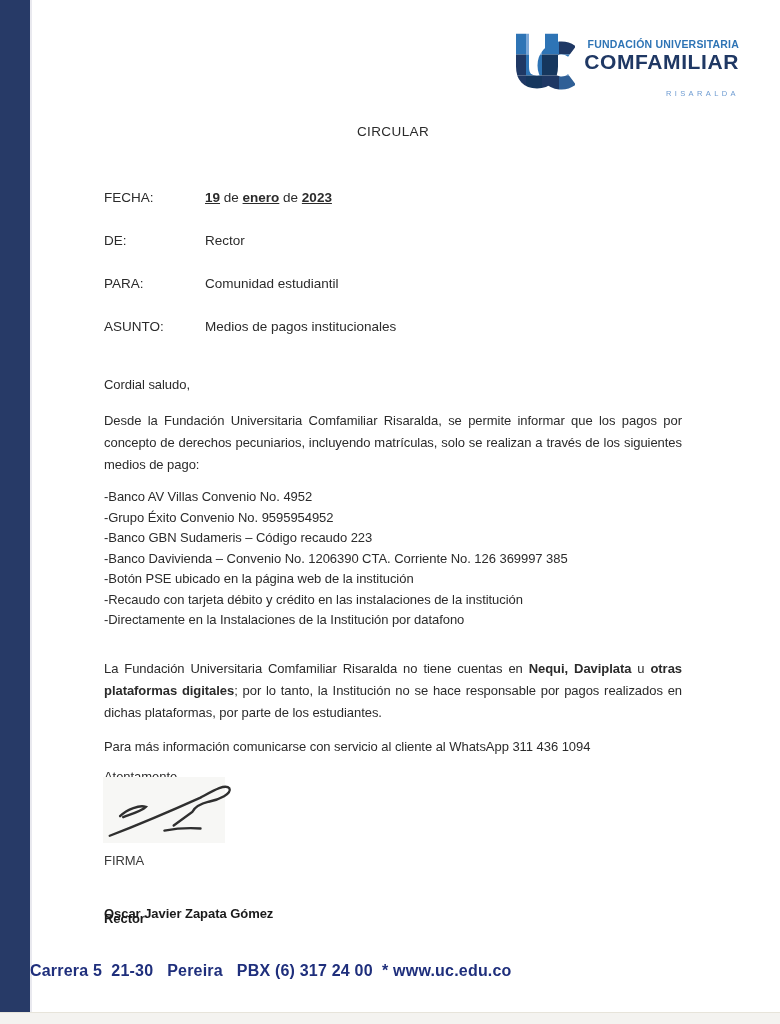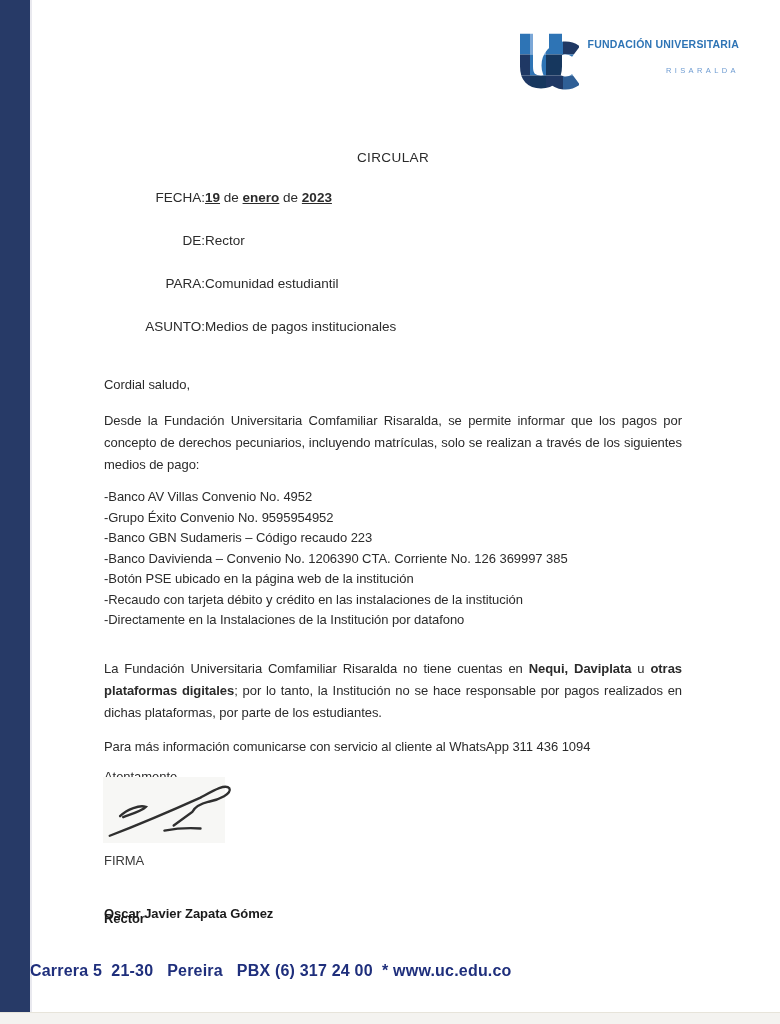--- a/index.html
+++ b/index.html
@@ -12,24 +12,24 @@
   .bottom-strip{position:absolute;left:0;top:1012px;width:780px;height:12px;background:#f4f3f0;border-top:1px solid #e7e4da;}
 
   
   .logo{position:absolute;top:31px;right:41px;display:flex;align-items:flex-start;gap:9px;}
   .logo-text{padding-top:7px;text-align:right;}
   .logo-line1{font-size:10.5px;font-weight:bold;color:#2e74b5;letter-spacing:0.2px;white-space:nowrap;}
   .logo-line2{font-size:21px;font-weight:bold;color:#1f3864;letter-spacing:0.6px;line-height:1.05;margin-top:1px;white-space:nowrap;}
   .logo-line3{font-size:7.5px;font-weight:normal;color:#6d9bd1;letter-spacing:3.4px;margin-top:16px;white-space:nowrap;}
 
   
-  .doc-title{position:absolute;top:150px;left:104px;width:578px;text-align:center;font-size:13.5px;letter-spacing:0.4px;}
+  .doc-title{position:absolute;top:124px;left:104px;width:578px;text-align:center;font-size:13.5px;letter-spacing:0.4px;}
   .fields{position:absolute;top:189px;left:104px;width:578px;}
   .field-row{display:flex;font-size:13.5px;line-height:17px;margin-bottom:26px;}
-  .field-label{width:101px;flex:0 0 101px;text-align:right;}
+  .field-label{width:101px;flex:0 0 101px;}
   .field-value{flex:1;}
   .ul{text-decoration:underline;font-weight:bold;}
   .b{font-weight:bold;}
 
   .textblock{position:absolute;left:104px;width:578px;font-size:13px;line-height:21.8px;letter-spacing:-0.05px;}
   .justify{text-align:justify;}
   .greeting{top:374px;}
   .para1{top:410px;}
   .pm-list{top:487px;line-height:20.5px;}
   .para2{top:658px;}
@@ -76,20 +76,21 @@
         <rect x="33" y="21" width="17" height="21" fill="#16375e"></rect>
         <rect x="50" y="21" width="16" height="21" fill="#2e74b5"></rect>
         <rect x="0" y="42" width="17" height="21" fill="#1f3864"></rect>
         <rect x="17" y="42" width="16" height="21" fill="#16375e"></rect>
         <rect x="33" y="42" width="17" height="21" fill="#1f3864"></rect>
         <rect x="50" y="42" width="16" height="21" fill="#2f5f96"></rect>
       </g>
     </svg>
     <div class="logo-text">
       <div class="logo-line1">FUNDACIÓN UNIVERSITARIA</div>
+      <div class="logo-line2">COMFAMILIAR</div>
       <div class="logo-line3">RISARALDA</div>
     </div>
   </div>
 
   <div class="doc-title">CIRCULAR</div>
 
   <div class="fields">
       <div class="field-row">
         <div class="field-label">FECHA:</div>
         <div class="field-value"><span class="ul">19</span><span> de </span><span class="ul">enero</span><span> de </span><span class="ul">2023</span></div>

